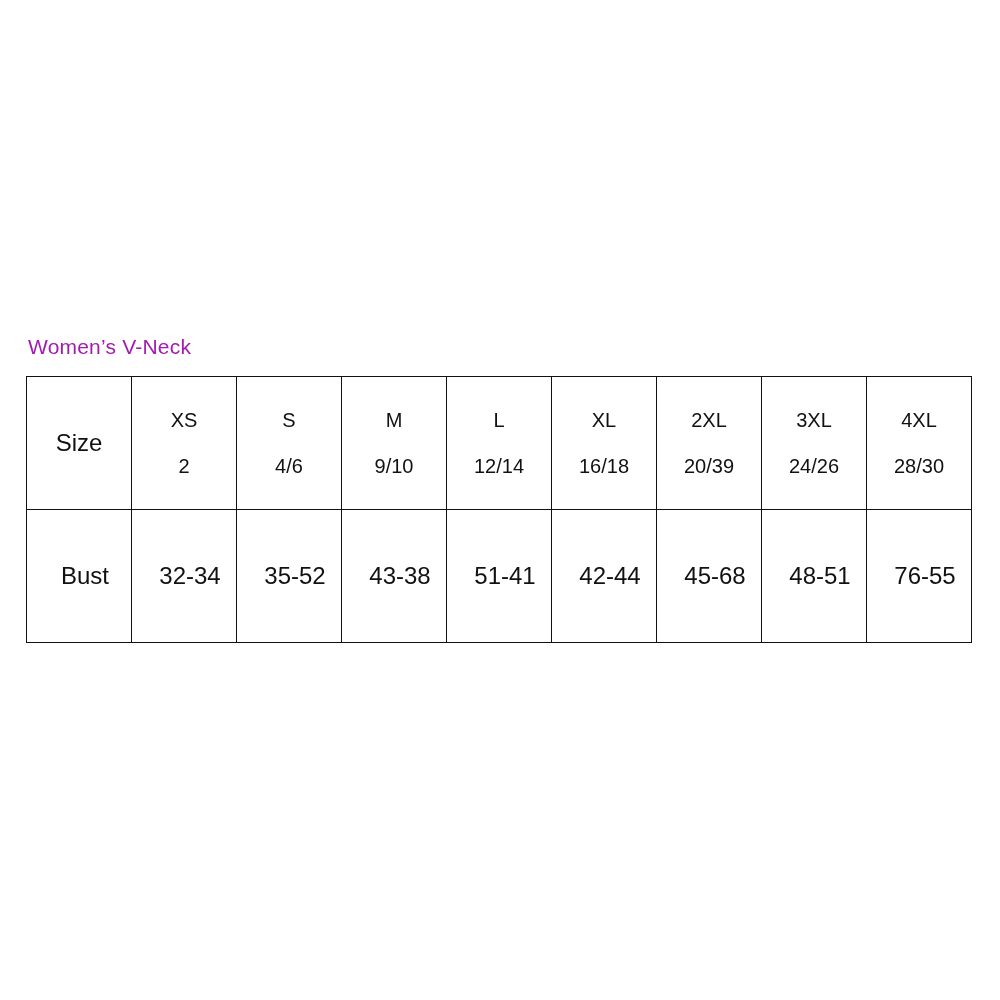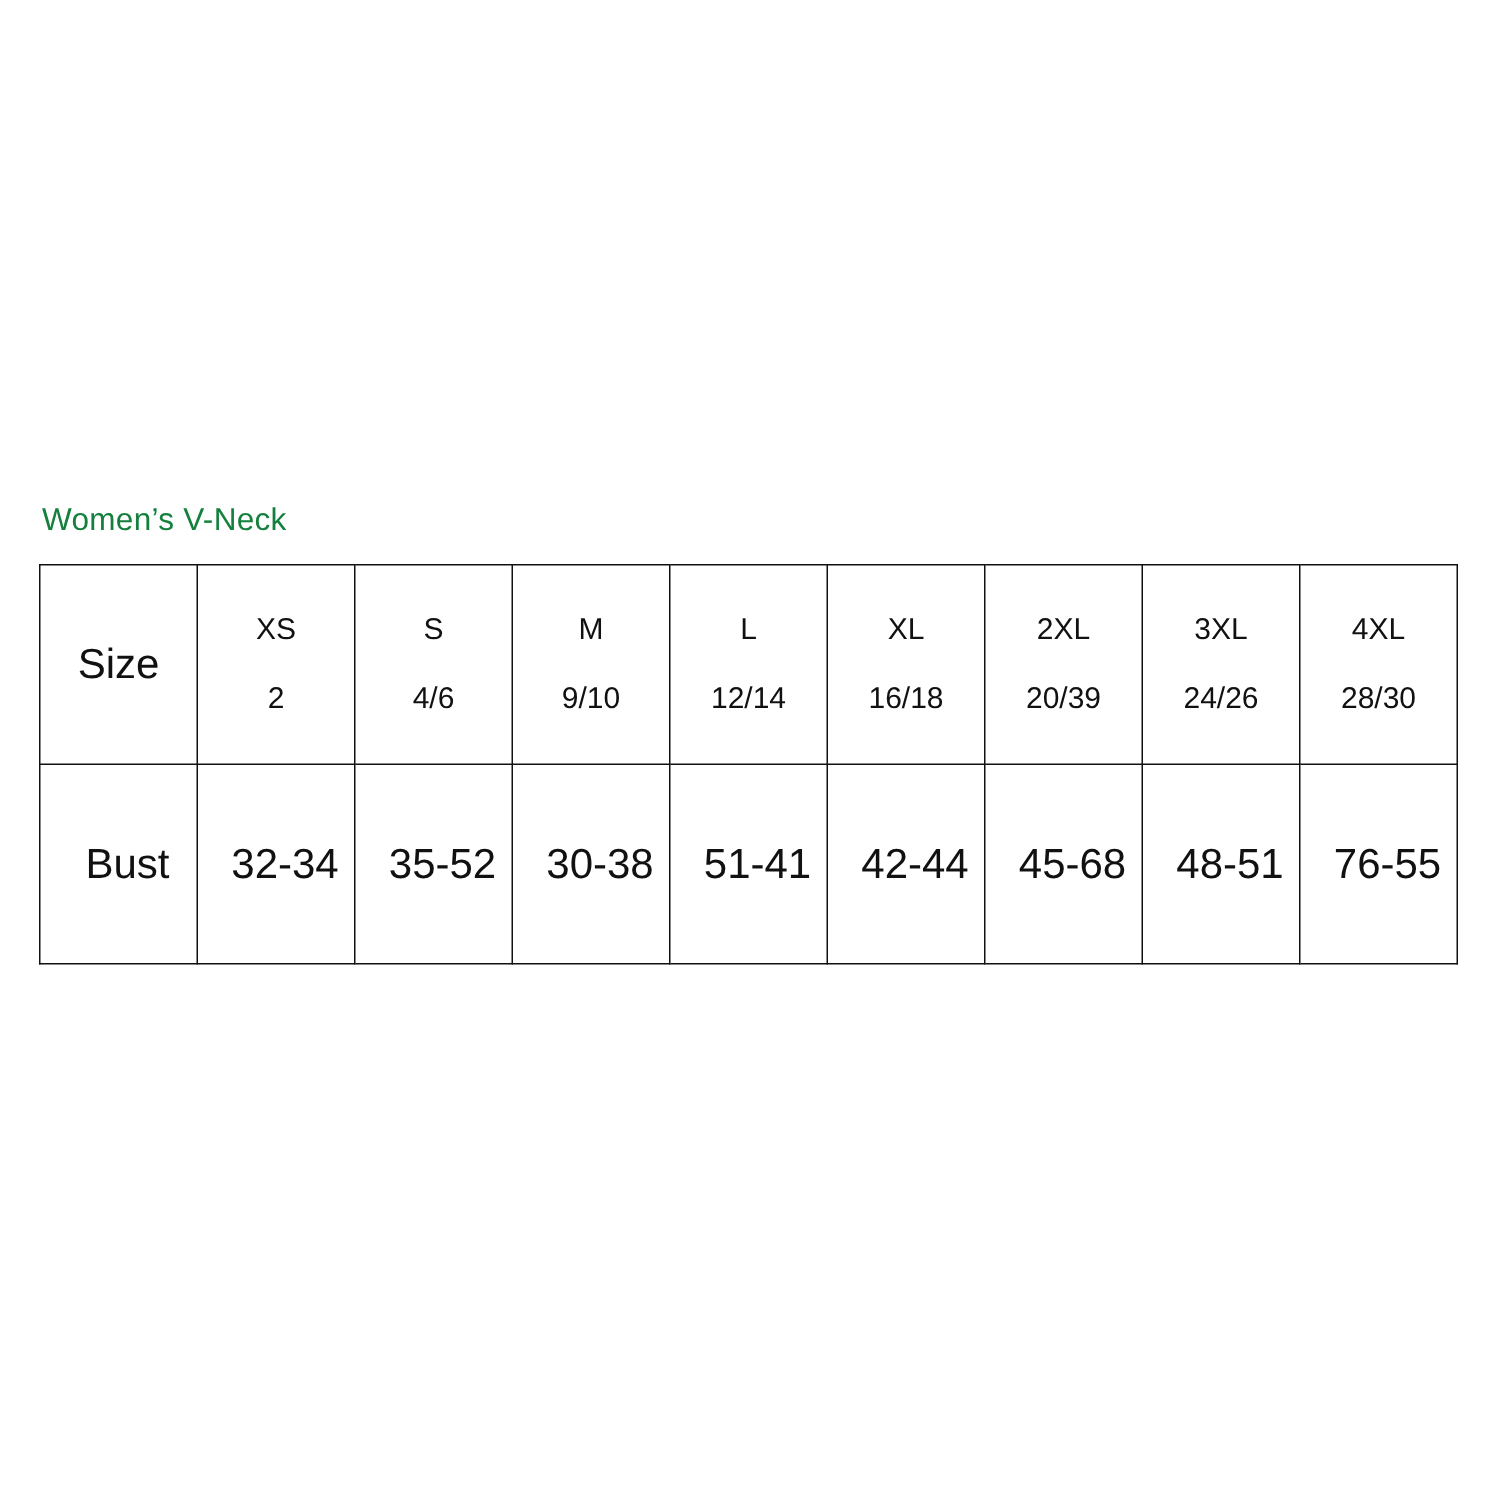--- a/index.html
+++ b/index.html
@@ -17,21 +17,21 @@
   }
   .sheet {
     position: absolute;
     left: 26px;
     top: 334px;
     width: 948px;
   }
   .title {
     font-size: 21px;
     line-height: 26px;
-    color: #15803d;
+    color: #a21caf;
     margin: 0 0 16px 2px;
     letter-spacing: 0.2px;
   }
   table.size-table {
     border-collapse: collapse;
     table-layout: fixed;
     width: 944px;
   }
   table.size-table td {
     border: 1px solid #111111;
@@ -57,21 +57,21 @@
     flex-direction: column;
     align-items: center;
     justify-content: center;
     gap: 22px;
     line-height: 24px;
   }
   .cell-stack .letter { font-size: 20px; }
   .cell-stack .numeric { font-size: 20px; }
   .single {
     line-height: 24px;
-    font-size: 28px;
+    font-size: 24px;
   }
 </style>
 </head>
 <body>
 
 <div class="sheet">
 
   <div class="title">Women’s V-Neck</div>
 
   <table class="size-table">
@@ -144,21 +144,21 @@
         <td>
           <div class="single">Bust</div>
         </td>
         <td>
           <div class="single">32-34</div>
         </td>
         <td>
           <div class="single">35-52</div>
         </td>
         <td>
-          <div class="single">30-38</div>
+          <div class="single">43-38</div>
         </td>
         <td>
           <div class="single">51-41</div>
         </td>
         <td>
           <div class="single">42-44</div>
         </td>
         <td>
           <div class="single">45-68</div>
         </td>

